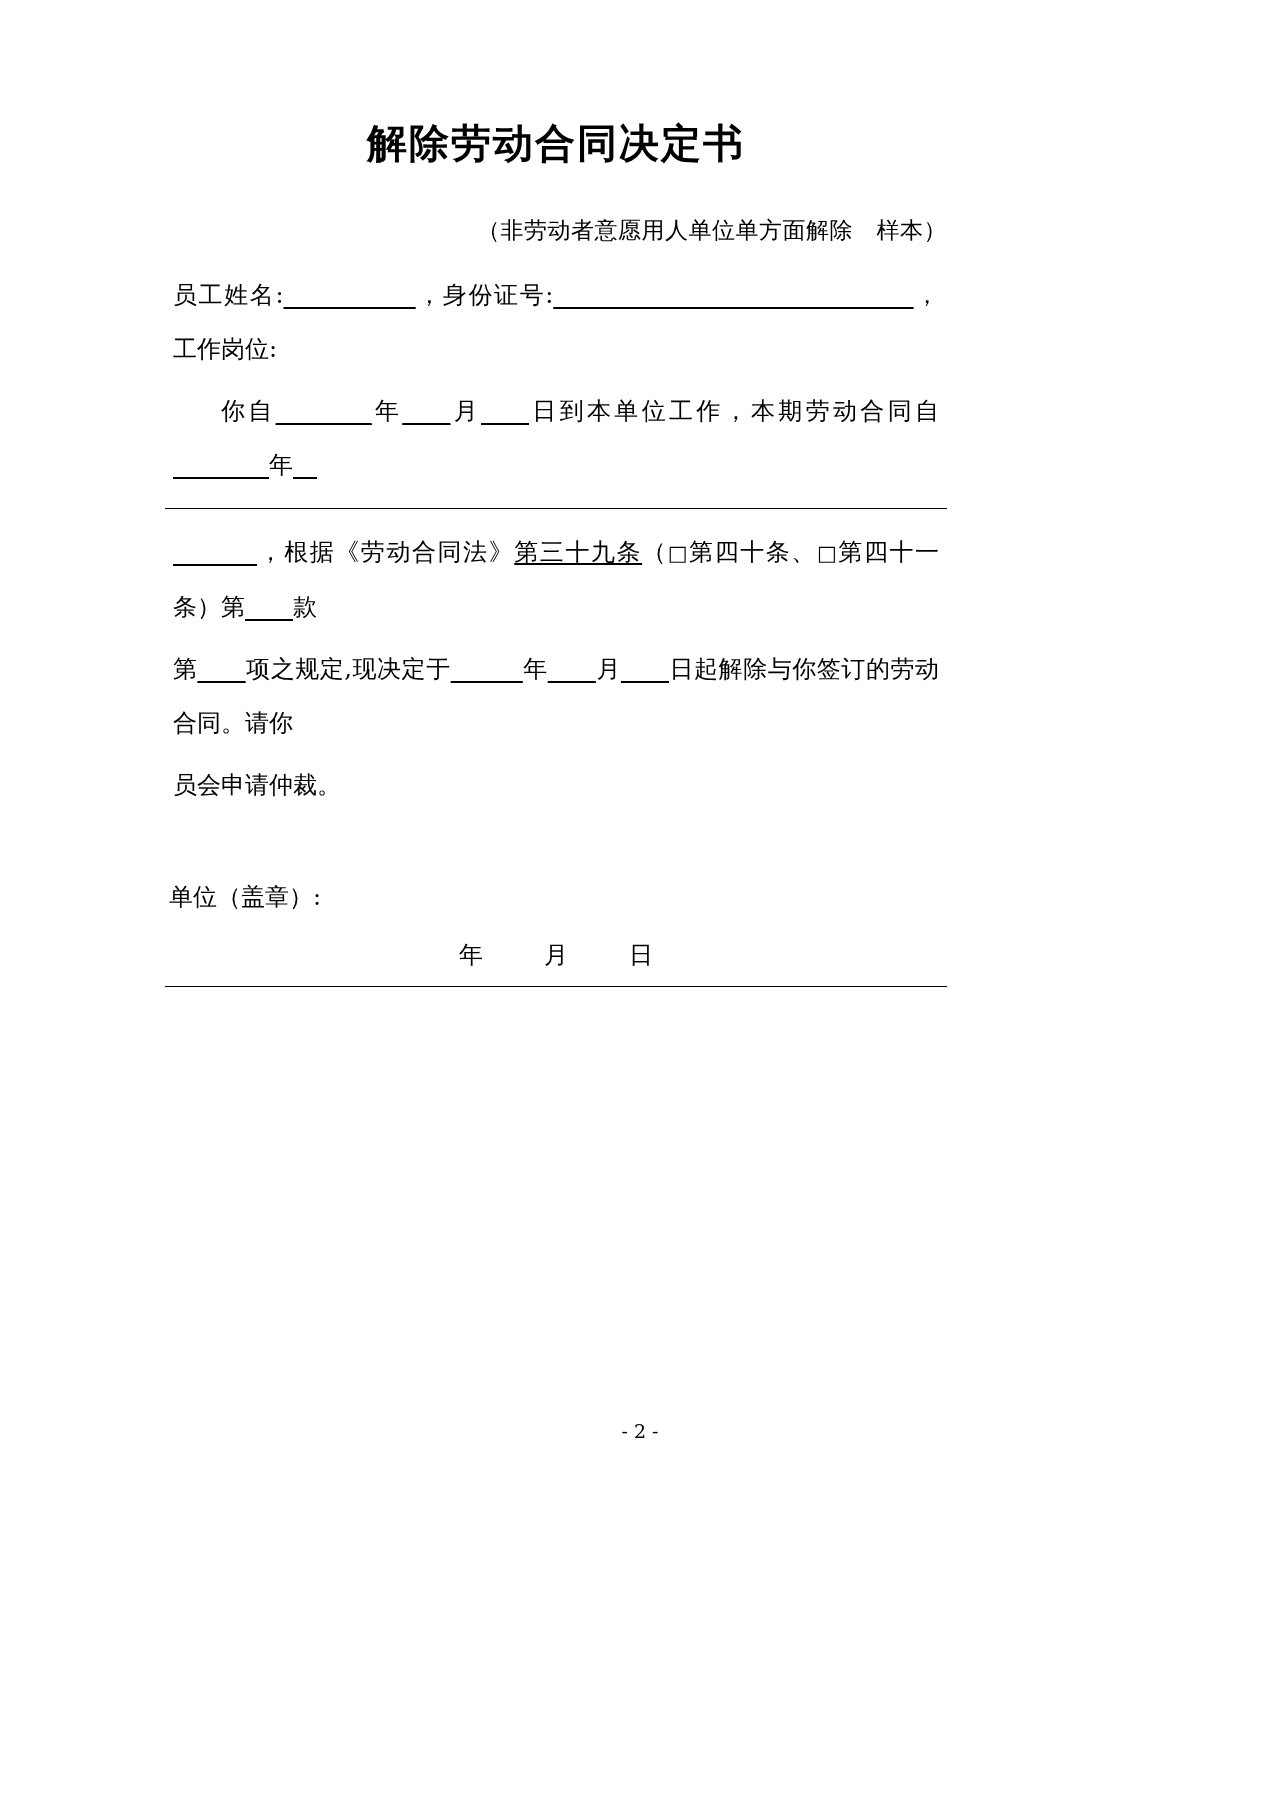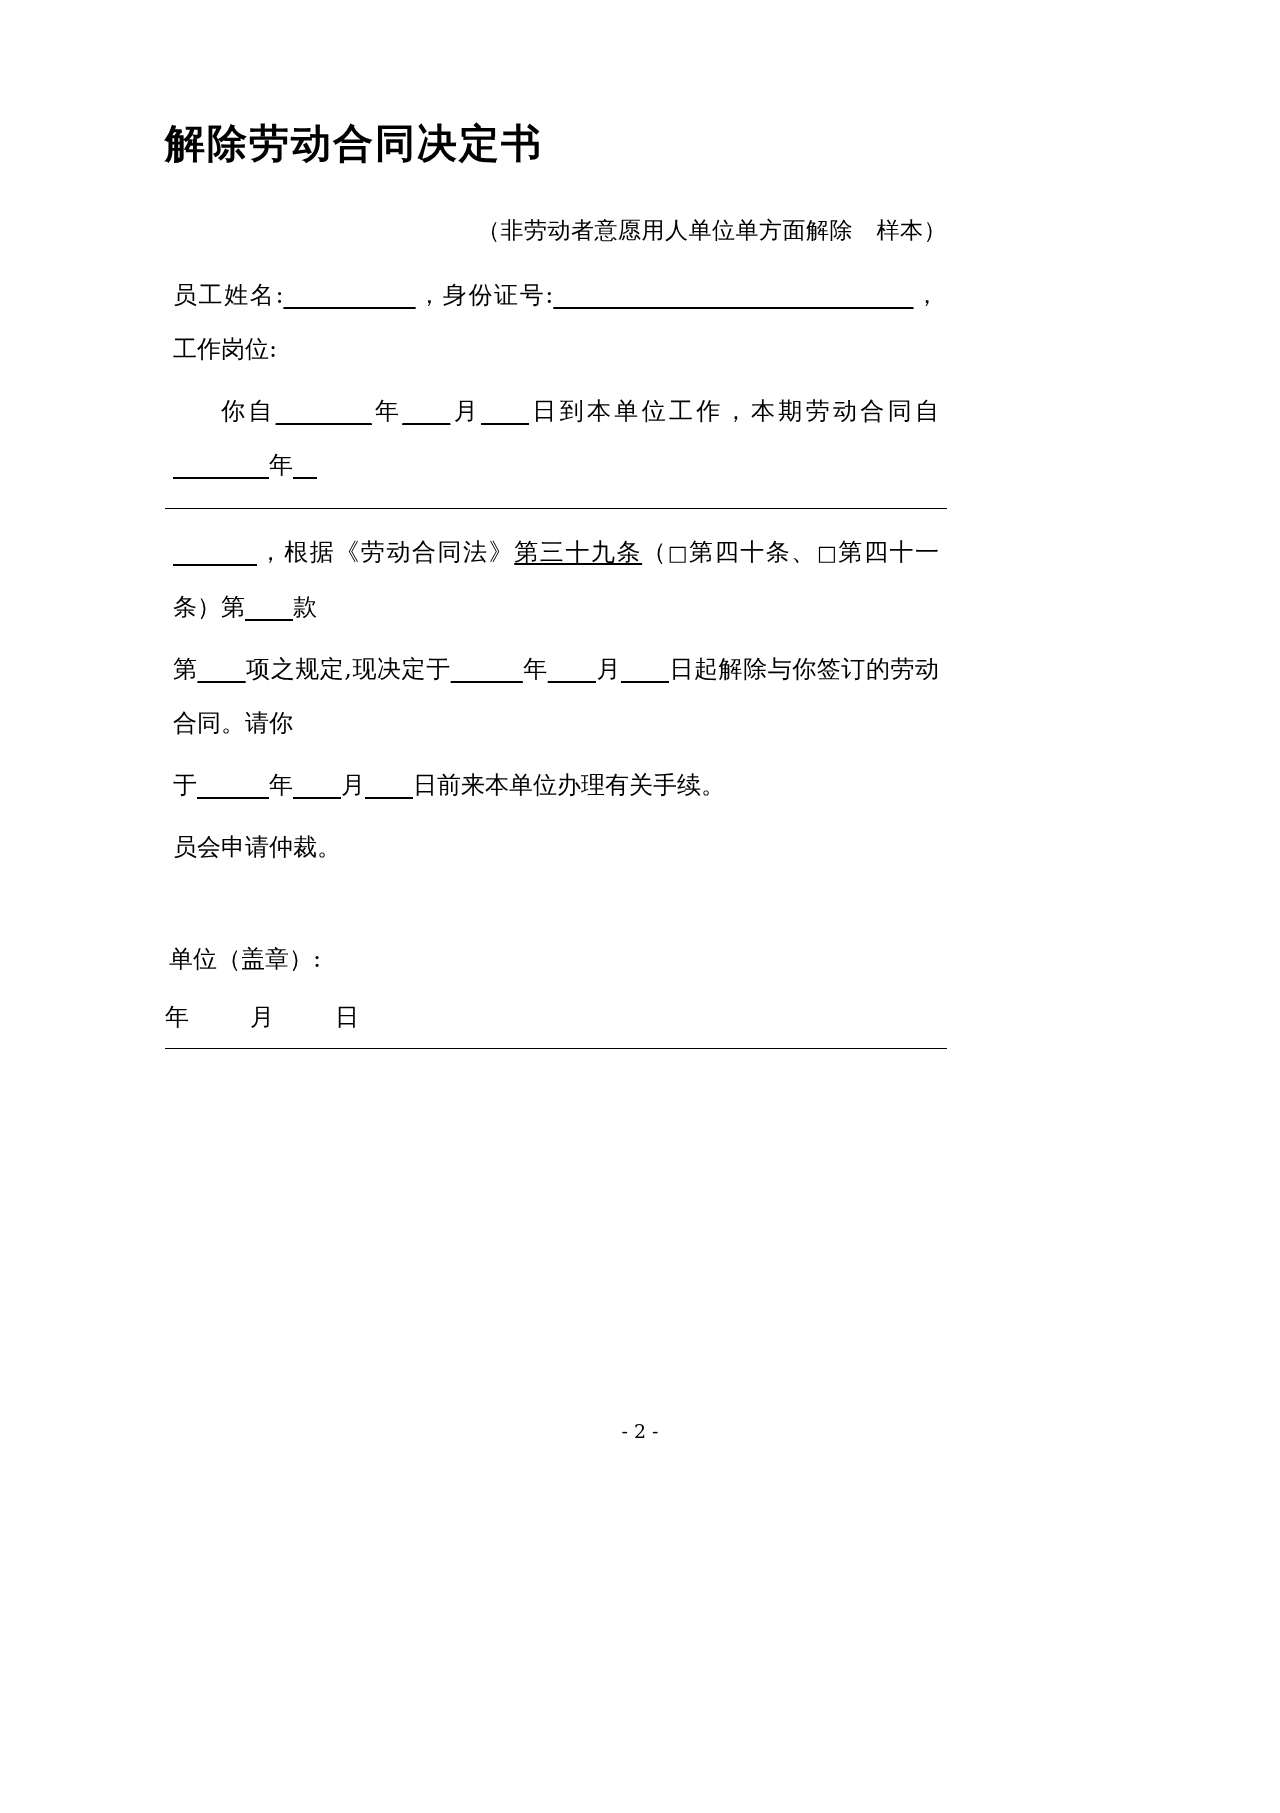--- a/index.html
+++ b/index.html
@@ -25,20 +25,21 @@
   .content {
     position: absolute;
     left: 165px;
     top: 0;
     width: 782px;
   }
 
   
   .doc-title {
     margin-top: 118px;
+    text-align: center;
     font-size: 40px;
     font-weight: bold;
     letter-spacing: 2px;
     line-height: 1.25;
     font-family: "DejaVu Serif", "Liberation Serif", serif;
   }
 
   
   .doc-subtitle {
     margin-top: 46px;
@@ -86,21 +87,21 @@
     height: 0;
   }
 
   
   .sig-block {
     margin-top: 58px;
     font-size: 24px;
     line-height: 54px;
   }
   .sig-line-1 { margin: 4px; }
-  .sig-line-2 { margin: 0; white-space: pre; }
+  .sig-line-2 { margin: 0; white-space: pre; text-align: center; }
   .sig-rule {
     margin-top: 4px;
     width: 782px;
     border-bottom: 1.8px solid #000;
     height: 0;
   }
 
   
   .page-number {
     position: absolute;
@@ -129,21 +130,20 @@
 
       <p class="para indent"><span>你自</span><span class="blank">________</span><span>年</span><span class="blank">____</span><span>月</span><span class="blank">____</span><span>日到本单位工作，本期劳动合同自</span><span class="blank">________</span><span>年</span><span class="blank">__</span></p>
 
 
       <div class="longline"></div>
 
       <p class="para"><span class="blank">_______</span><span>，根据《劳动合同法》</span><span class="uline">第三十九条</span><span>（</span><span class="cbox">□</span><span>第四十条、</span><span class="cbox">□</span><span>第四十一条）第</span><span class="blank">____</span><span>款</span></p>
 
       <p class="para"><span>第</span><span class="blank">____</span><span>项之规定,现决定于</span><span class="blank">______</span><span>年</span><span class="blank">____</span><span>月</span><span class="blank">____</span><span>日起解除与你签订的劳动合同。请你</span></p>
 
-      <p class="para"><span>于</span><span class="blank">______</span><span>年</span><span class="blank">____</span><span>月</span><span class="blank">____</span><span>日前来本单位办理有关手续。</span></p>
 
       <p class="para">员会申请仲裁。</p>
 
     </div>
 
     <div class="sig-block">
       <p class="sig-line-1">单位（盖章）:</p>
       <p class="sig-line-2">年        月        日</p>
       <div class="sig-rule"></div>
     </div>

